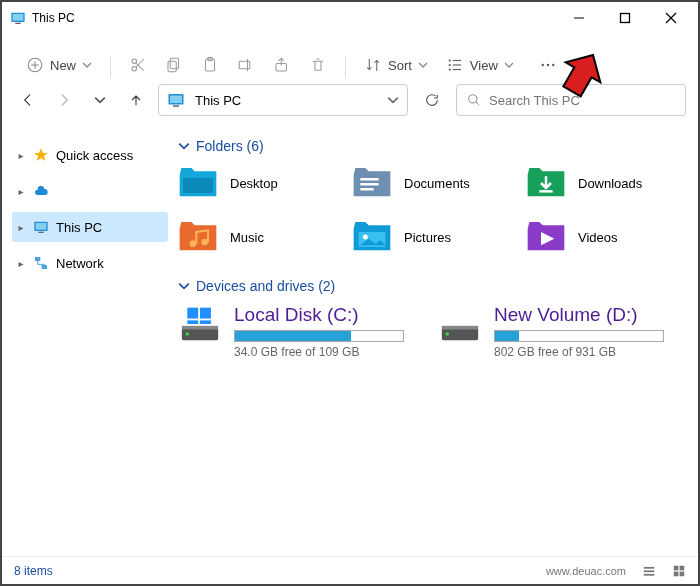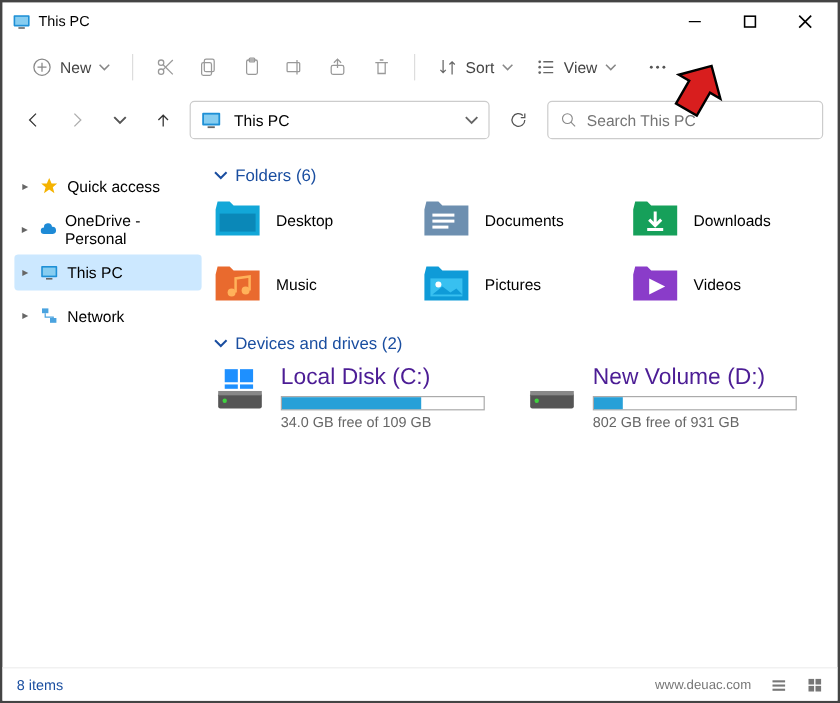--- a/index.html
+++ b/index.html
@@ -2,21 +2,21 @@
 <html><head>
 <meta charset="utf-8">
 <style>
   * { box-sizing: border-box; margin: 0; padding: 0; font-family: "Segoe UI", Arial, sans-serif; }
   body { width: 700px; height: 586px; background: #fff; border: 2px solid #444; position: relative; overflow: hidden; }
   .titlebar { height: 32px; display: flex; align-items: center; padding: 0 4px; }
   .titlebar .ticon { width: 16px; height: 16px; margin: 0 6px 0 4px; }
   .titlebar .title { font-size: 12px; color: #000; flex: 1; }
   .winbtns { display: flex; }
   .winbtn { width: 46px; height: 32px; display: flex; align-items: center; justify-content: center; }
-  .toolbar { height: 44px; display: flex; align-items: center; padding: 0 18px; gap: 6px; color: #777; font-size: 13px; }
+  .toolbar { height: 44px; display: flex; align-items: flex-end; padding: 0 18px; gap: 6px; color: #777; font-size: 13px; }
   .tbtn { display: flex; align-items: center; gap: 6px; padding: 4px 6px; color: #777; }
   .tsep { width: 1px; height: 22px; background: #ddd; margin: 0 6px; }
   .tbtn span.lbl { color: #444; }
   .addrbar { height: 44px; display: flex; align-items: center; padding: 0 12px; gap: 8px; }
   .navbtn { width: 28px; height: 28px; display: flex; align-items: center; justify-content: center; color: #555; }
   .pathbox { flex: 1; height: 32px; border: 1px solid #ccc; border-radius: 4px; display: flex; align-items: center; padding: 0 8px; background: #fff; }
   .pathbox .picon { width: 18px; height: 18px; margin-right: 10px; }
   .pathbox .ptxt { font-size: 13px; color: #000; flex: 1; }
   .pathbox .chev { color: #666; }
   .refresh { width: 32px; display:flex; align-items:center; justify-content:center; color:#555;}
@@ -218,21 +218,20 @@
         </span>
       <span>Quick access</span>
     </div>
     <div class="srow gap">
       <span class="caret">▸</span>
       <span class="sicon">
           <svg width="16" height="16" viewBox="0 0 24 24">
             <path d="M7 18 A4 4 0 0 1 7 10 A5 5 0 0 1 17 9 A4 4 0 0 1 18 18 Z" fill="#1e8ad6"></path>
           </svg>
         </span>
-      <span>OneDrive - Personal</span>
     </div>
     <div class="srow gap sel">
       <span class="caret">▸</span>
       <span class="sicon">
           <svg width="16" height="16" viewBox="0 0 24 24">
             <rect x="2" y="4" width="20" height="14" rx="1" fill="#1e90d6"></rect>
             <rect x="4" y="6" width="16" height="10" fill="#87cdf0"></rect>
             <rect x="8" y="19" width="8" height="2" fill="#666"></rect>
           </svg>
         </span>

